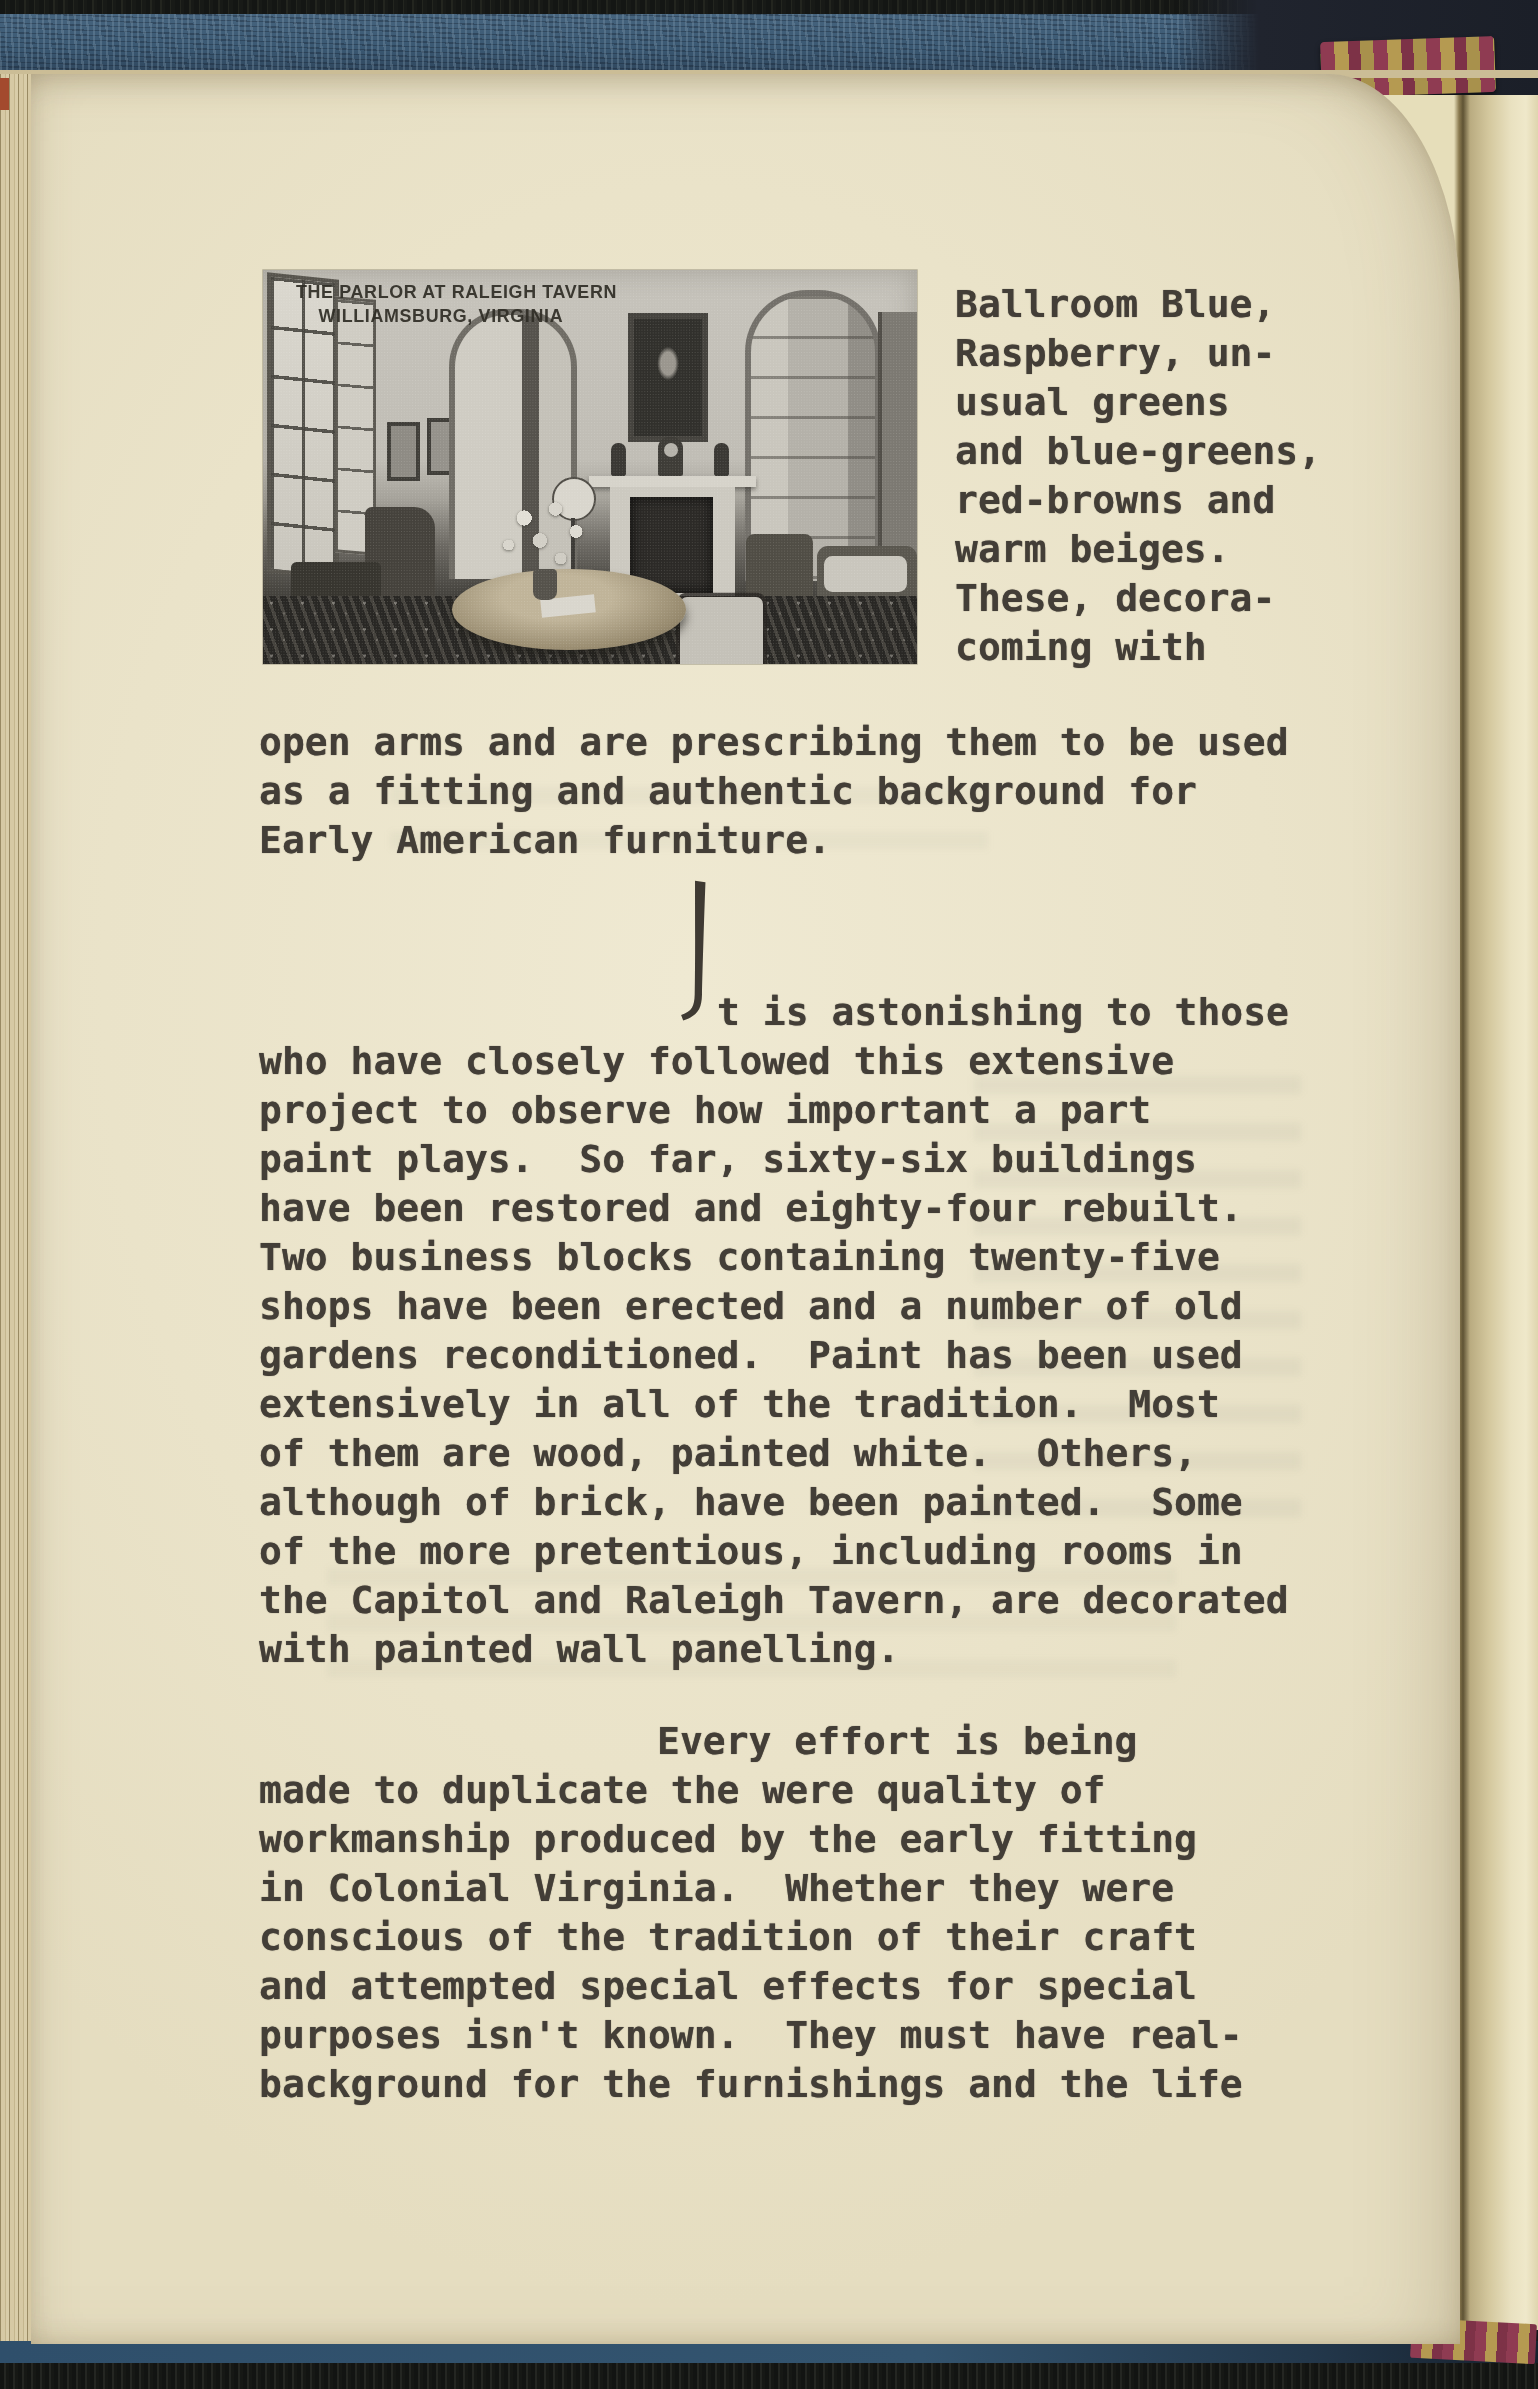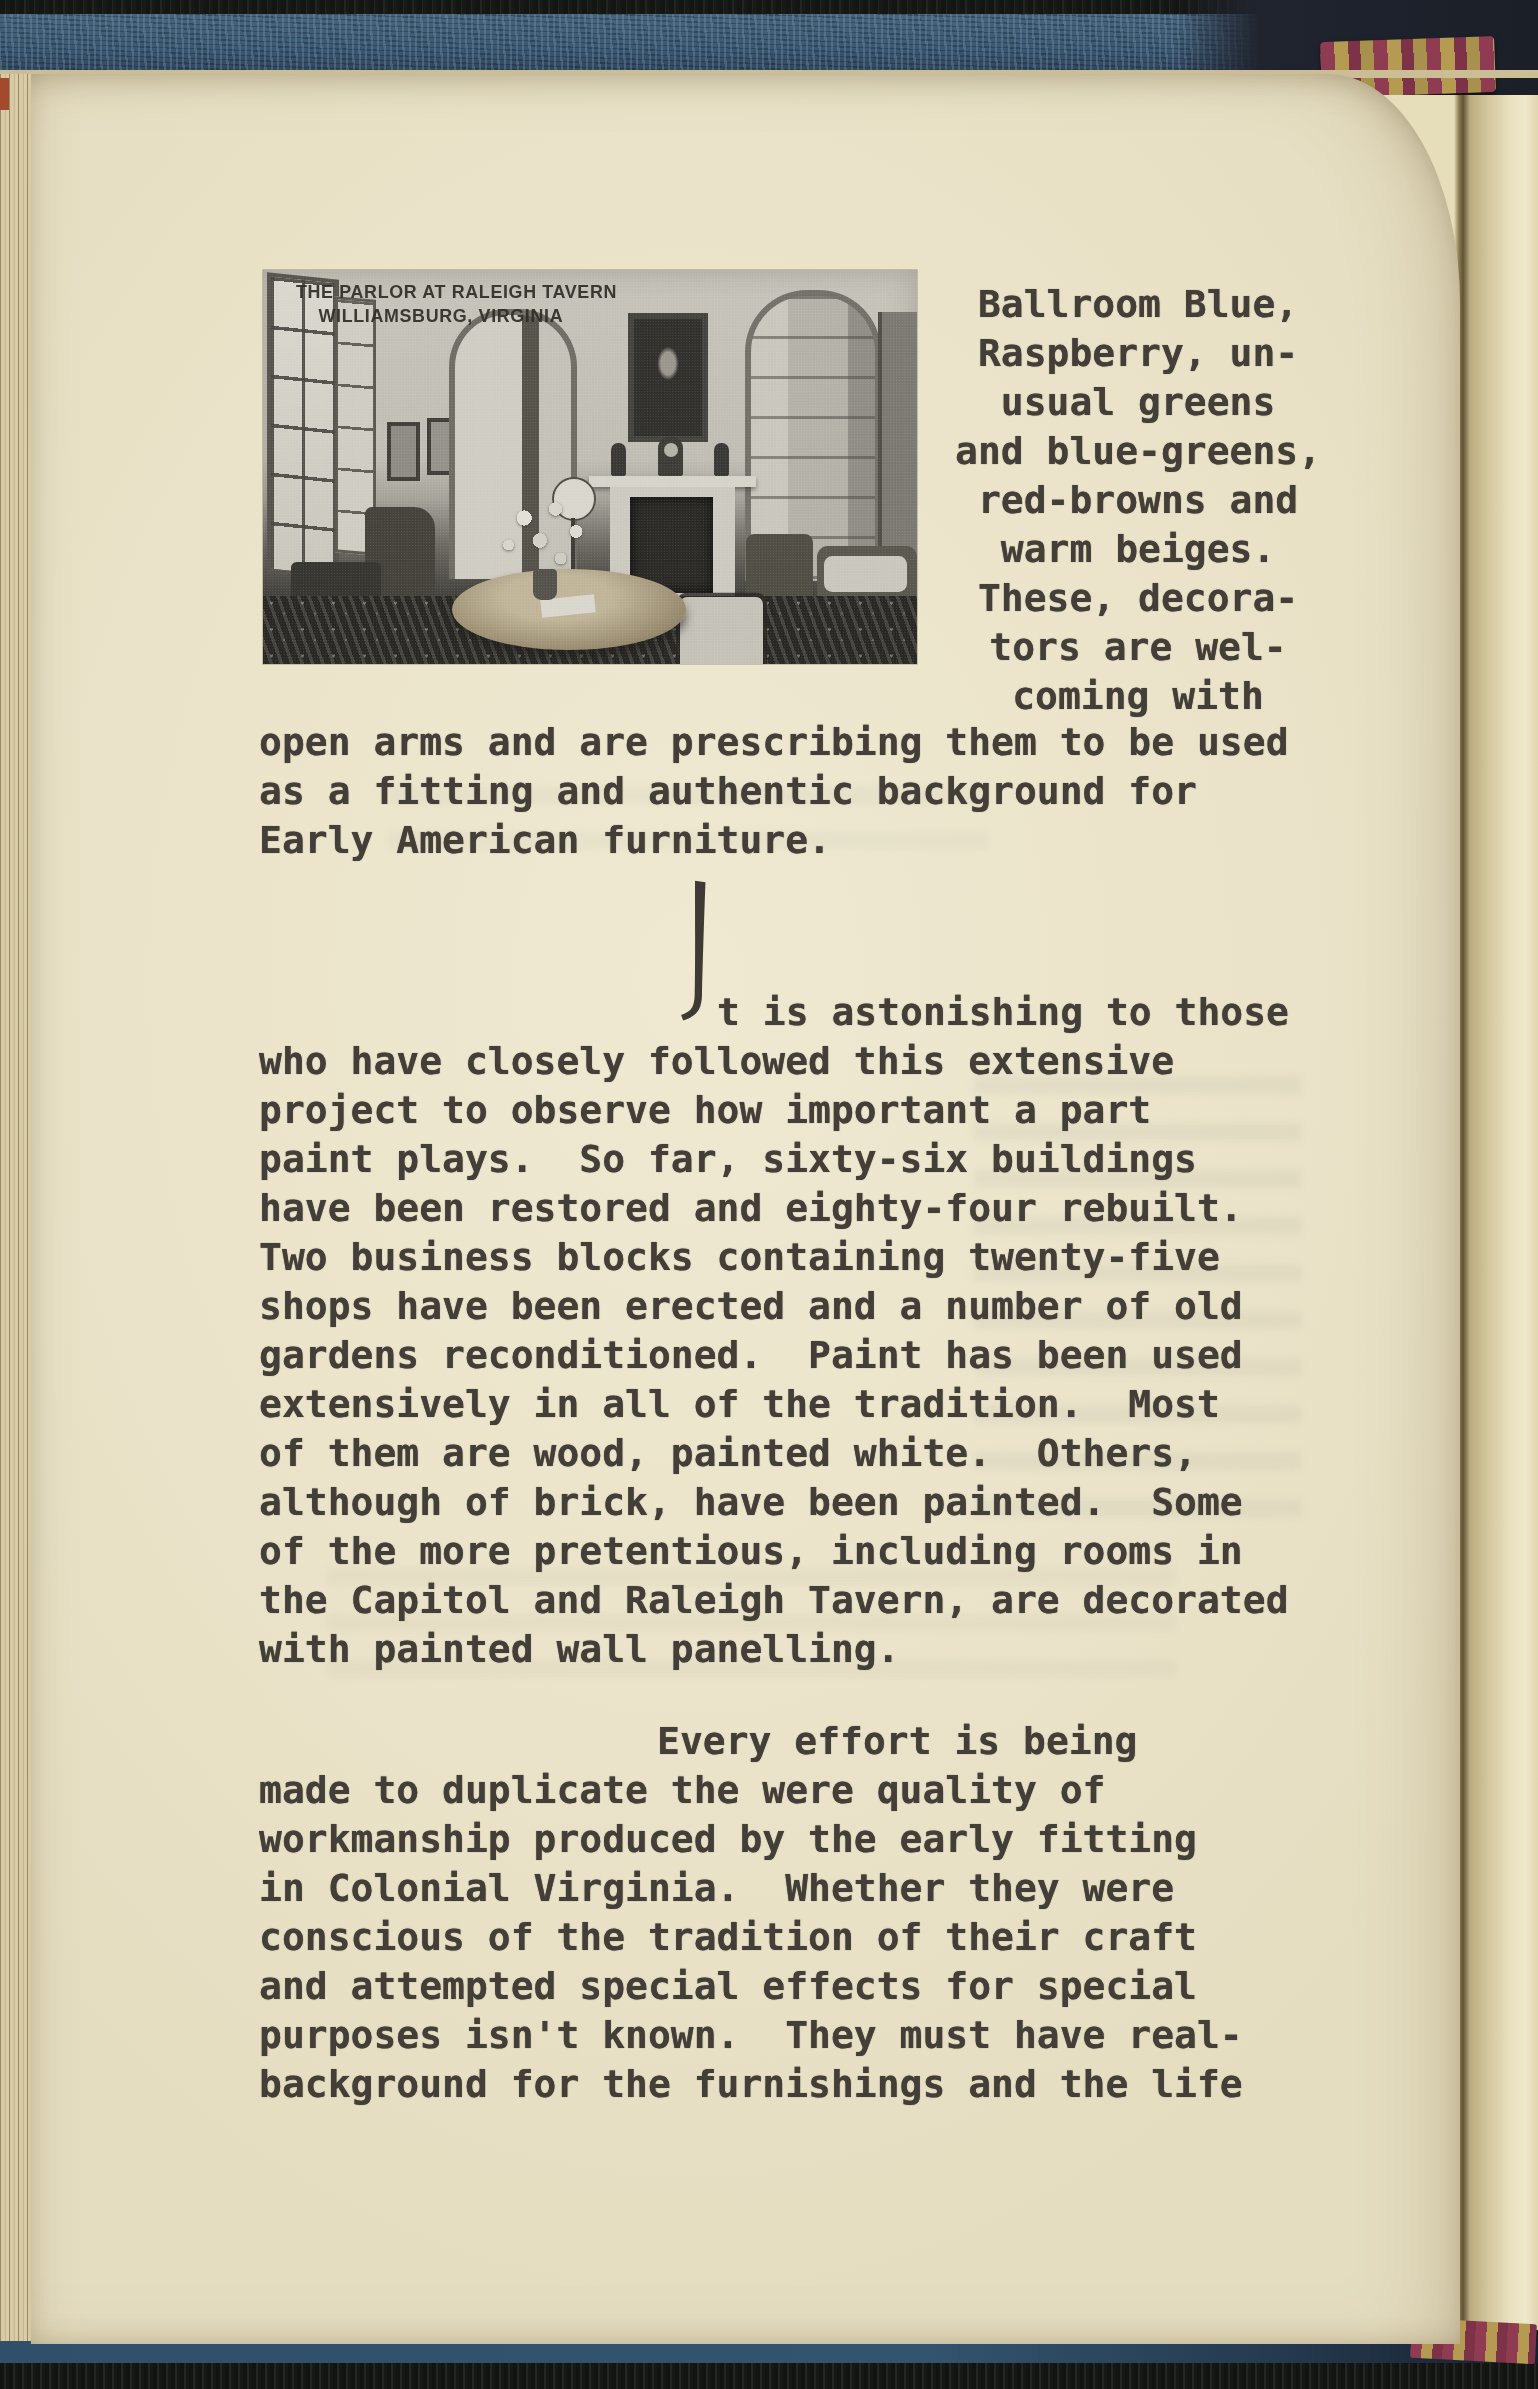--- a/index.html
+++ b/index.html
@@ -57,21 +57,21 @@
     background:repeating-linear-gradient(0deg,rgba(108,118,106,.05) 0 16.7px,rgba(0,0,0,0) 16.7px 46px);}
   .ghost3{left:390px;top:779px;width:598px;height:70px;
     background:repeating-linear-gradient(0deg,rgba(108,118,106,.05) 0 16.7px,rgba(0,0,0,0) 16.7px 45px);}
 
   
   .tw{position:absolute;color:#433e37;font:bold 38px/49px "DejaVu Sans Mono","Liberation Mono",monospace;
       text-shadow:0 0 1px rgba(62,56,48,.75);letter-spacing:0;}
   .lines > div{white-space:pre;height:49px;}
   .single{white-space:pre;}
 
-  .col-side{left:955px;top:280px;text-align:center;}
+  .col-side{left:955px;top:280px;}
   .p1-full{left:259px;top:718px;}
   .p2-first{left:717px;top:988px;}
   .p2-rest{left:259px;top:1037px;}
   .p3-first{left:657px;top:1717px;}
   .p3-rest{left:259px;top:1766px;}
 
   .dropcap{position:absolute;left:676px;top:878px;width:45px;height:153px;}
 
   
   .photo{position:absolute;left:263px;top:270px;width:654px;height:394px;overflow:hidden;
@@ -204,21 +204,20 @@
   </div>
 
   <div class="tw lines col-side">
       <div>Ballroom Blue,</div>
       <div>Raspberry, un-</div>
       <div>usual greens</div>
       <div>and blue-greens,</div>
       <div>red-browns and</div>
       <div>warm beiges.</div>
       <div>These, decora-</div>
-      <div>tors are wel-</div>
       <div>coming with</div>
     </div>
 
   <div class="tw lines p1-full">
       <div>open arms and are prescribing them to be used</div>
       <div>as a fitting and authentic background for</div>
       <div>Early American furniture.</div>
     </div>
 
   <div class="dropcap">

